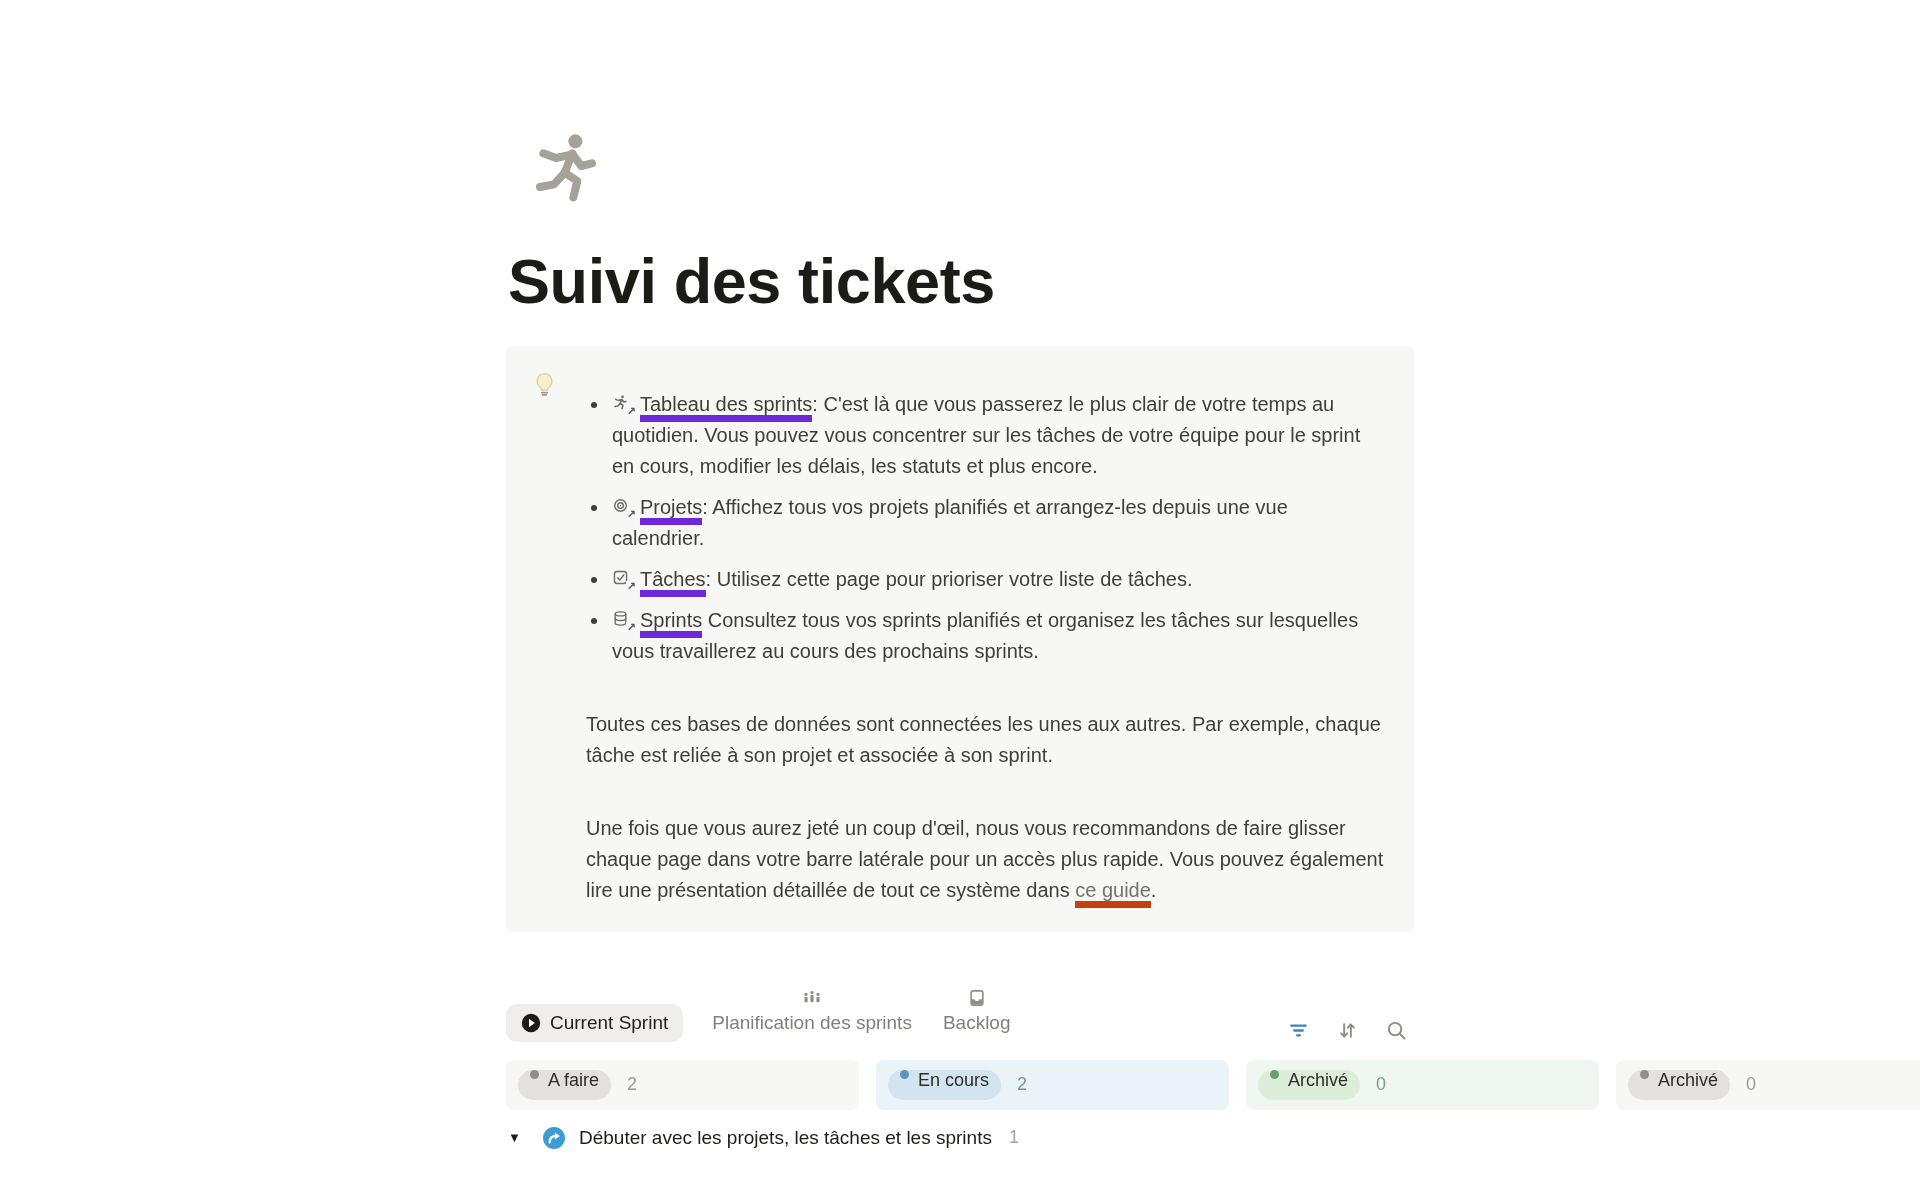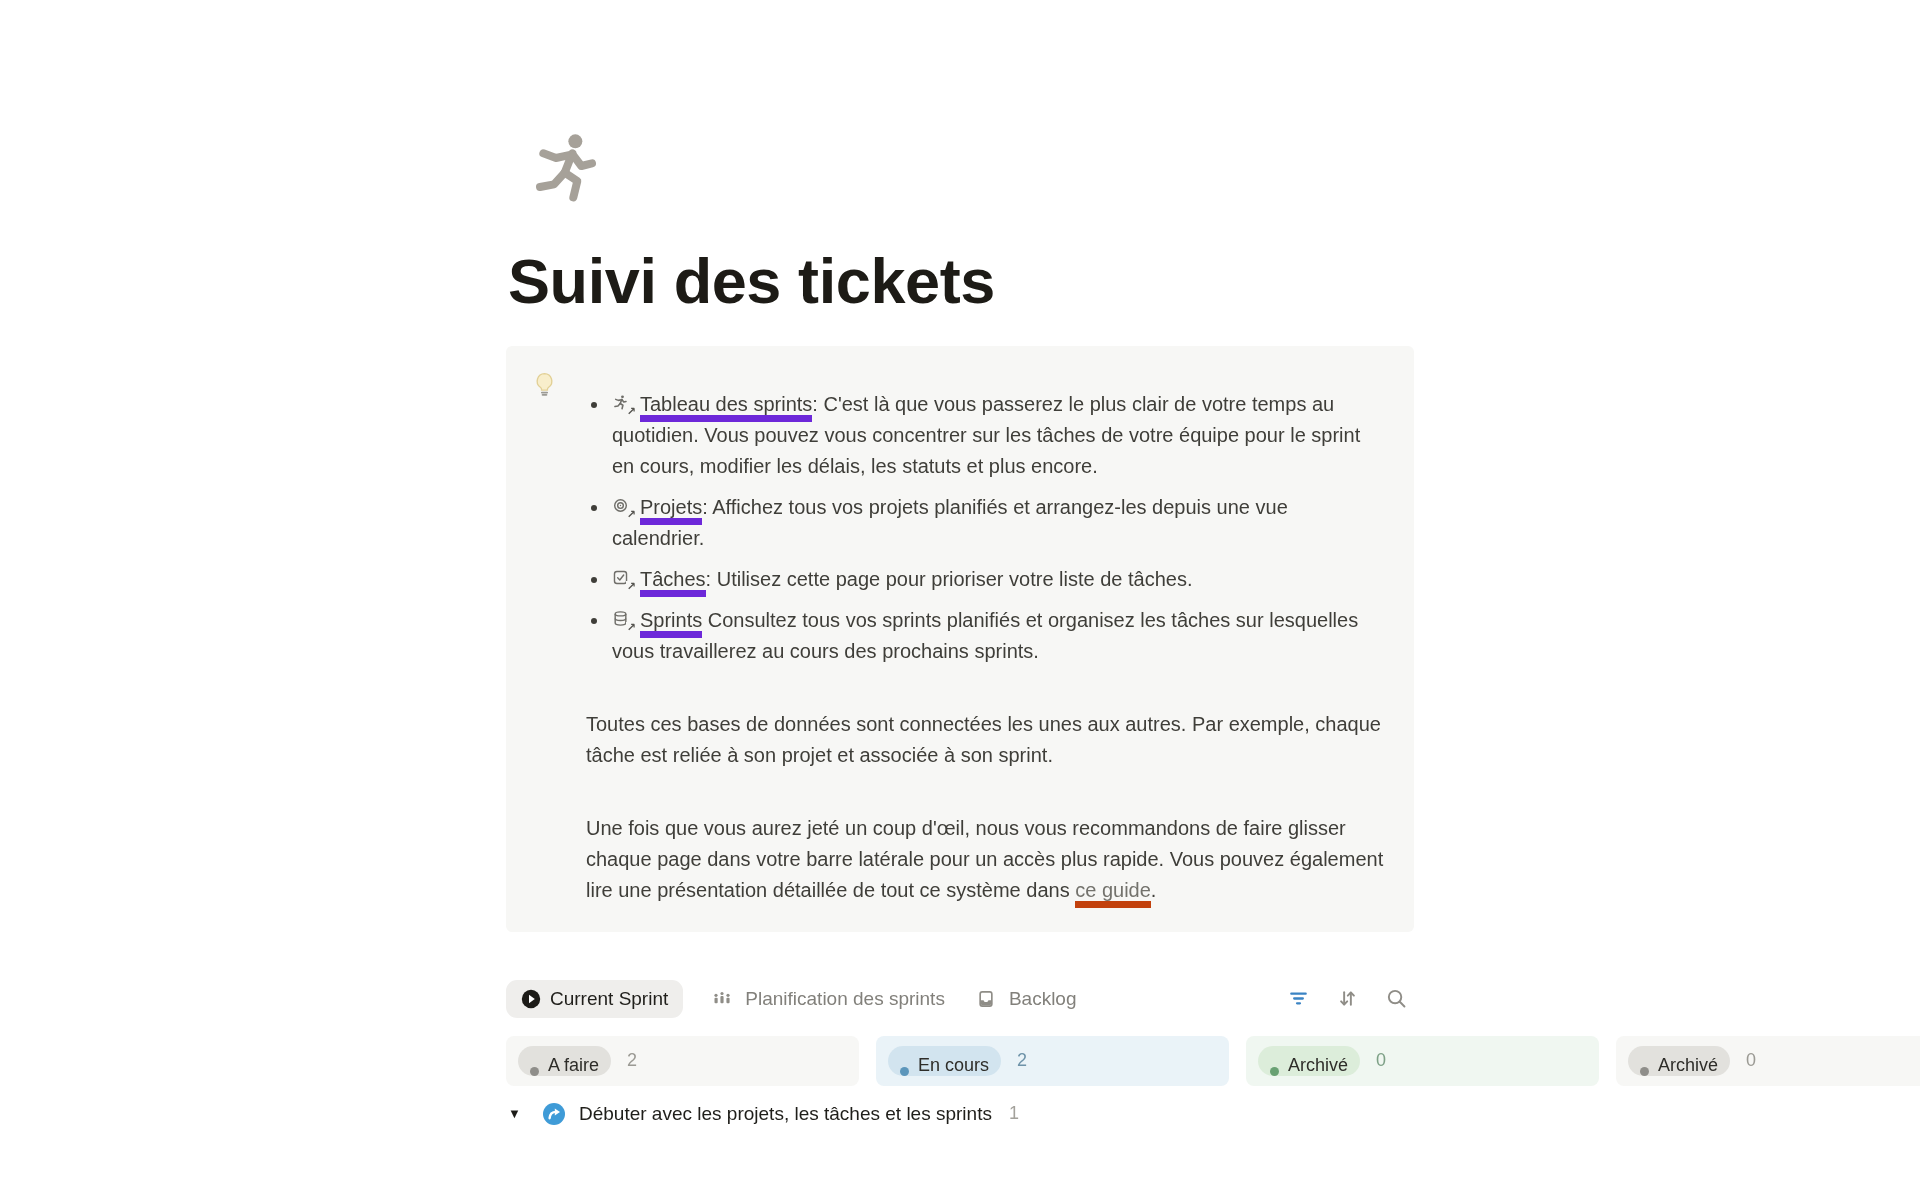--- a/index.html
+++ b/index.html
@@ -42,46 +42,46 @@
   .inline-icon svg { width:17px; height:17px; display:block; }
   .inline-icon .arrow {
     position:absolute; right:-3px; bottom:-4px;
     font-size:11px; line-height:1; font-weight:700; color:#55544f;
     background:#f7f7f5; padding:0 0 0 1px;
   }
   .inline-link { color:inherit; text-decoration:none; border-bottom:7px solid #6d28d9; cursor:pointer; }
   .para-gap { margin:42px 0 0 4px; }
   .guide-link { color:#73726c; text-decoration:none; border-bottom:7px solid #c2410c; cursor:pointer; }
 
-  .views-row { display:flex; align-items:center; margin-top:48px; width:908px; }
+  .views-row { display:flex; align-items:flex-end; margin-top:48px; width:908px; }
   .tab-active {
     display:flex; align-items:center; gap:9px;
     background:#efeeec; border-radius:11px; padding:8px 15px;
     font-size:19px; font-weight:500; color:#201f1b; cursor:pointer;
   }
   .tab-active svg { width:20px; height:20px; display:block; }
   .tab {
-    display:flex; align-items:center; gap:13px;
-    font-size:19px; color:#82807b; margin-left:27px; padding:8px 2px; cursor:pointer;
+    display:flex; align-items:center; gap:4px;
+    font-size:19px; color:#82807b; margin-left:27px; padding:8px 2px; cursor:pointer;flex-direction:column;
   }
   .tab svg { width:20px; height:20px; display:block; color:#8f8d87; }
   .toolbar { margin-left:auto; display:flex; align-items:center; gap:26px; padding-right:6px; }
   .toolbar .tool { width:23px; height:23px; color:#8f8d87; cursor:pointer; }
   .toolbar .tool svg { width:100%; height:100%; display:block; }
 
   .board { margin-top:18px; width:1414px; display:flex; gap:17px; overflow:hidden; }
   .column {
     flex:0 0 353px; height:50px; border-radius:8px;
     display:flex; align-items:center; padding:0 12px;
   }
   .col-gray  { background:#f7f7f5; }
   .col-blue  { background:#eaf3f8; }
   .col-green { background:#f0f7f1; }
   .pill {
-    display:inline-flex; align-items:flex-end; gap:9px;
+    display:inline-flex; align-items:flex-start; gap:9px;
     height:30px; padding:0 12px; border-radius:16px;
     font-size:18px; color:#2e2d29; cursor:pointer;
   }
   .pill-gray  { background:#e2e1dd; }
   .pill-blue  { background:#d2e4ef; }
   .pill-green { background:#dcedda; }
   .dot { width:9px; height:9px; border-radius:50%; }
   .dot-gray  { background:#8f8e8a; }
   .dot-blue  { background:#5c96bb; }
   .dot-green { background:#69a173; }

